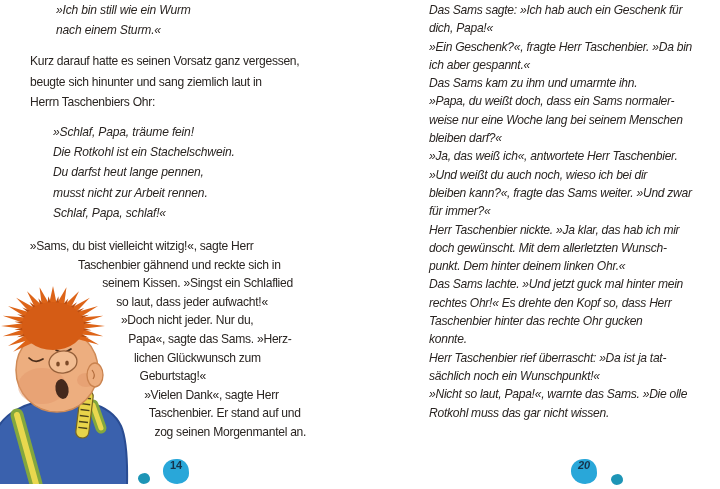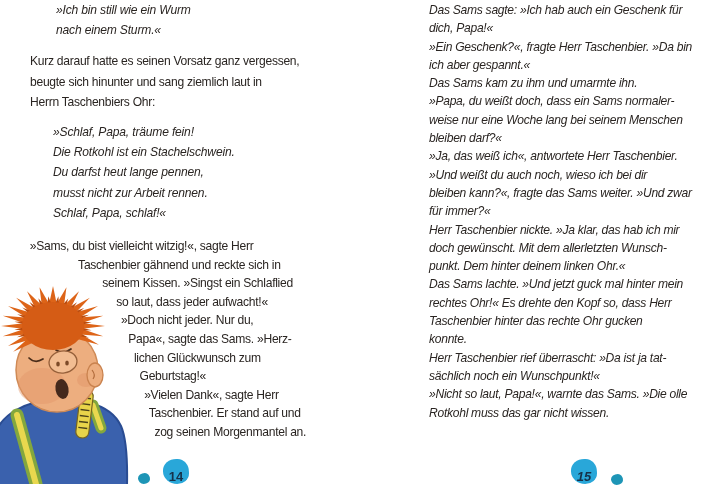--- a/index.html
+++ b/index.html
@@ -30,22 +30,22 @@
   .para2 .tline:nth-child(10){margin-left:160px;}
   .para2 .tline:nth-child(11){margin-left:166px;}
 
   .rtext{position:absolute;left:69px;top:1px;font-size:13px;line-height:18.3px;letter-spacing:-0.3px;}
 
   .sams{position:absolute;left:0;top:284px;}
 
   .pagenum{
     position:absolute;width:26px;height:25px;background:#29a7d9;
     border-radius:54% 46% 48% 58% / 48% 56% 44% 54%;
-    display:flex;align-items:flex-end;justify-content:center;
-    font-size:13px;font-weight:bold;color:#16324a;
+    display:flex;align-items:flex-start;justify-content:center;
+    font-size:11px;font-weight:bold;color:#16324a;
   }
   .page.left .pagenum{left:163px;top:459px;}
   .page.right .pagenum{left:211px;top:459px;}
   .inkdot{
     position:absolute;width:12px;height:11px;background:#1d95b6;
     border-radius:60% 45% 55% 50% / 50% 60% 45% 55%;
   }
   .page.left .inkdot{left:138px;top:473px;}
   .page.right .inkdot{left:251px;top:474px;}
 </style>
@@ -182,18 +182,18 @@
         <div class="tline">Das Sams lachte. »Und jetzt guck mal hinter mein</div>
         <div class="tline">rechtes Ohr!« Es drehte den Kopf so, dass Herr</div>
         <div class="tline">Taschenbier hinter das rechte Ohr gucken</div>
         <div class="tline">konnte.</div>
         <div class="tline">Herr Taschenbier rief überrascht: »Da ist ja tat-</div>
         <div class="tline">sächlich noch ein Wunschpunkt!«</div>
         <div class="tline">»Nicht so laut, Papa!«, warnte das Sams. »Die olle</div>
         <div class="tline">Rotkohl muss das gar nicht wissen.</div>
       </div>
     <div class="pagenum">
-      <span>15</span>
+      <span>20</span>
     </div>
     <div class="inkdot"></div>
   </div>
 
 </div>
 
 </body></html>

